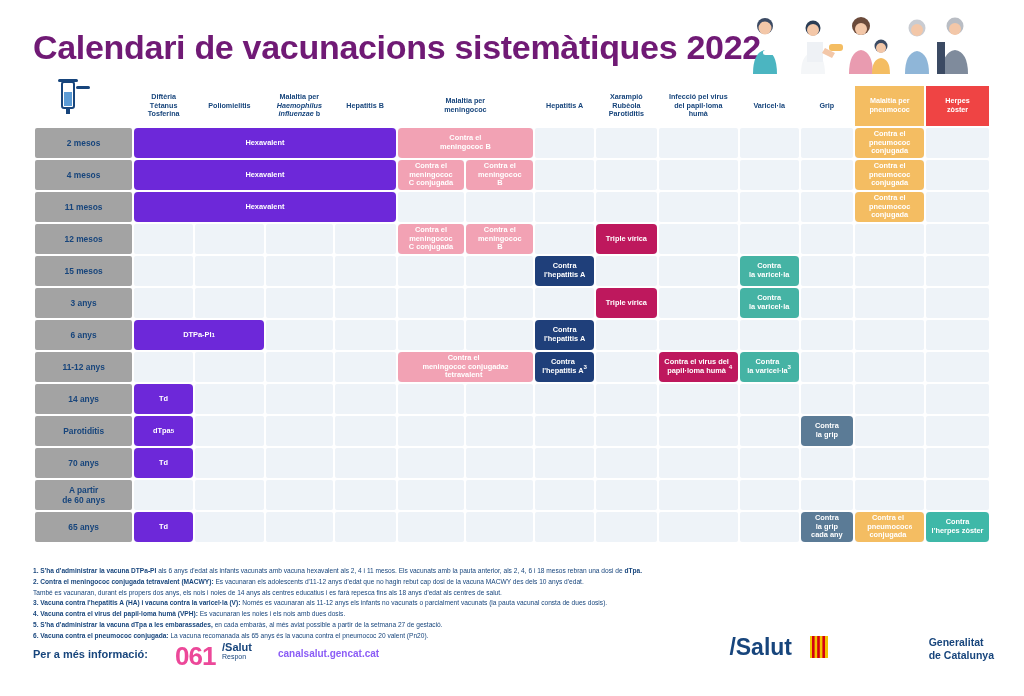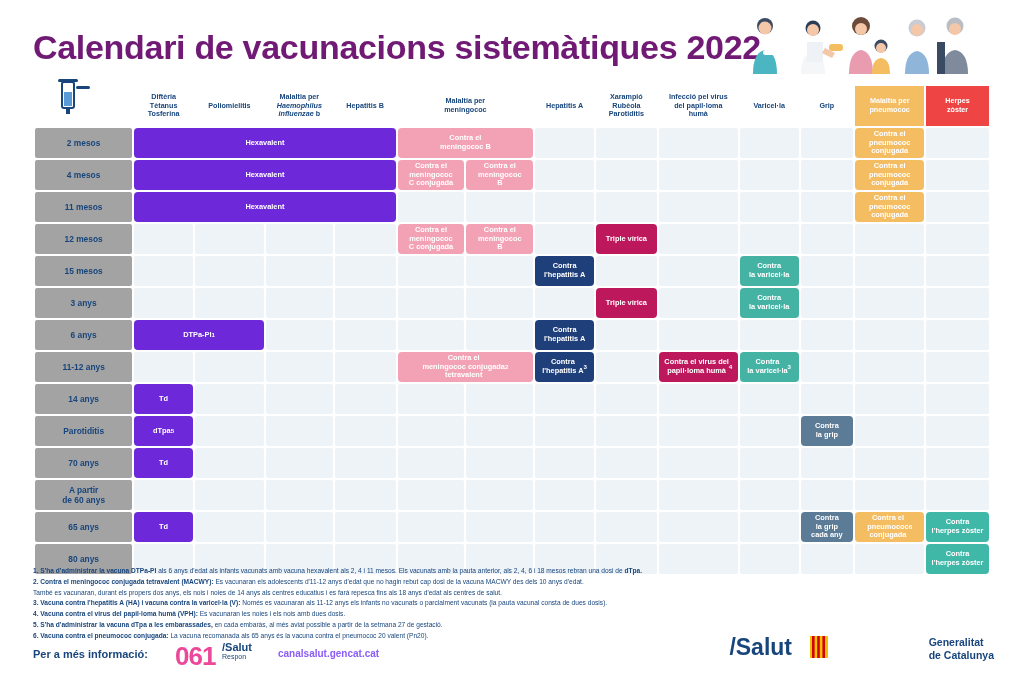--- a/index.html
+++ b/index.html
@@ -472,38 +472,20 @@
               <div class="chip c-slate">Contra<br>la grip<br>cada any</div>
             </td>
           <td class="cell">
               <div class="chip c-gold">Contra el<br>pneumococ<br>conjugada<sup>6</sup></div>
             </td>
           <td class="cell">
               <div class="chip c-teal2">Contra<br>l'herpes zòster</div>
             </td>
         </tr>
 
-        <tr>
-          <td class="rowlabel">80 anys</td>
-          <td class="cell"></td>
-          <td class="cell"></td>
-          <td class="cell"></td>
-          <td class="cell"></td>
-          <td class="cell"></td>
-          <td class="cell"></td>
-          <td class="cell"></td>
-          <td class="cell"></td>
-          <td class="cell"></td>
-          <td class="cell"></td>
-          <td class="cell"></td>
-          <td class="cell"></td>
-          <td class="cell">
-              <div class="chip c-teal2">Contra<br>l'herpes zòster</div>
-            </td>
-        </tr>
       </tbody>
     </table>
   </div>
 
   <div class="notes">
     <p><b>1. S'ha d'administrar la vacuna DTPa-PI</b> als 6 anys d'edat als infants vacunats amb vacuna hexavalent als 2, 4 i 11 mesos. Els vacunats amb la pauta anterior, als 2, 4, 6 i 18 mesos rebran una dosi de <b>dTpa.</b></p>
     <p><b>2. Contra el meningococ conjugada tetravalent (MACWY):</b> Es vacunaran els adolescents d'11-12 anys d'edat que no hagin rebut cap dosi de la vacuna MACWY des dels 10 anys d'edat.</p>
     <p>També es vacunaran, durant els propers dos anys, els nois i noies de 14 anys als centres educatius i es farà repesca fins als 18 anys d'edat als centres de salut.</p>
     <p><b>3. Vacuna contra l'hepatitis A (HA) i vacuna contra la varicel·la (V):</b> Només es vacunaran als 11-12 anys els infants no vacunats o parcialment vacunats (la pauta vacunal consta de dues dosis).</p>
     <p><b>4. Vacuna contra el virus del papil·loma humà (VPH):</b> Es vacunaran les noies i els nois amb dues dosis.</p>

